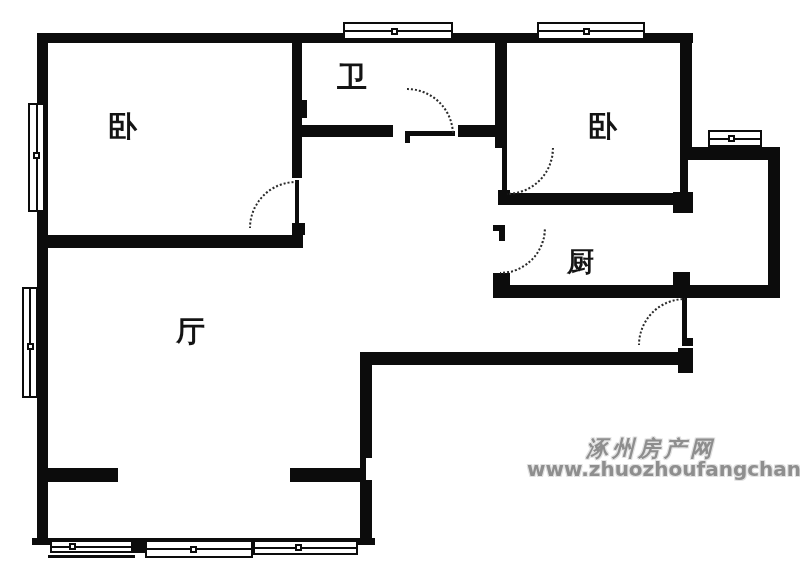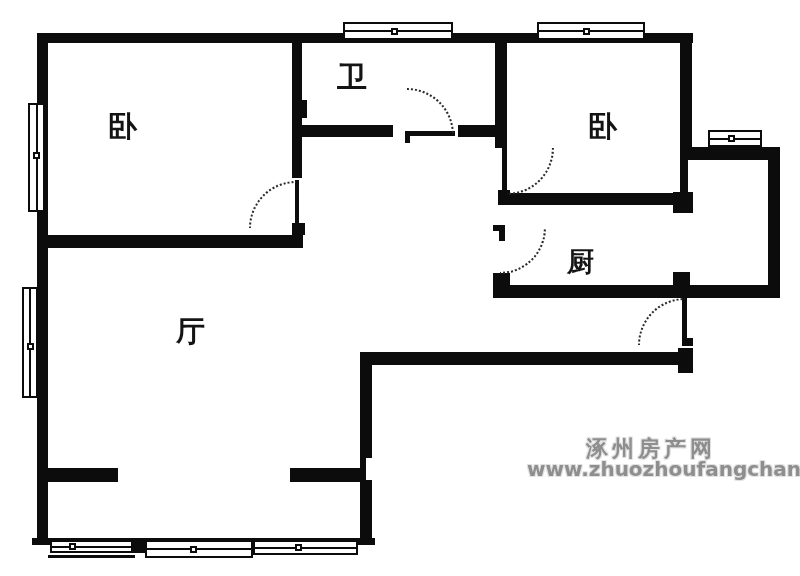--- a/index.html
+++ b/index.html
@@ -25,21 +25,21 @@
     box-sizing:border-box; background:transparent;
   }
   .room-label {
     position:absolute; color:#141414; font-weight:bold; line-height:1;
     letter-spacing:0; white-space:nowrap;
   }
   .wm {
     position:absolute; color:#8e8e8e; font-weight:bold; white-space:nowrap;
     text-shadow:-1px -1px 0 #e2e2e2, 1px -1px 0 #e2e2e2, -1px 1px 0 #e2e2e2, 1px 1px 0 #e2e2e2;
   }
-  .wm1 { letter-spacing:4px; }
+  .wm1 { letter-spacing:4px;font-style:italic; }
   .wm2 { letter-spacing:0px; }
 </style>
 </head>
 <body>
 
 <div id="plan">
 
 <div class="wall" style="left: 37px; top: 33px; width: 656px; height: 10px;"></div>
     <div class="wall" style="left: 37px; top: 33px; width: 11px; height: 512px;"></div>
     <div class="wall" style="left: 32px; top: 538px; width: 343px; height: 7px;"></div>

